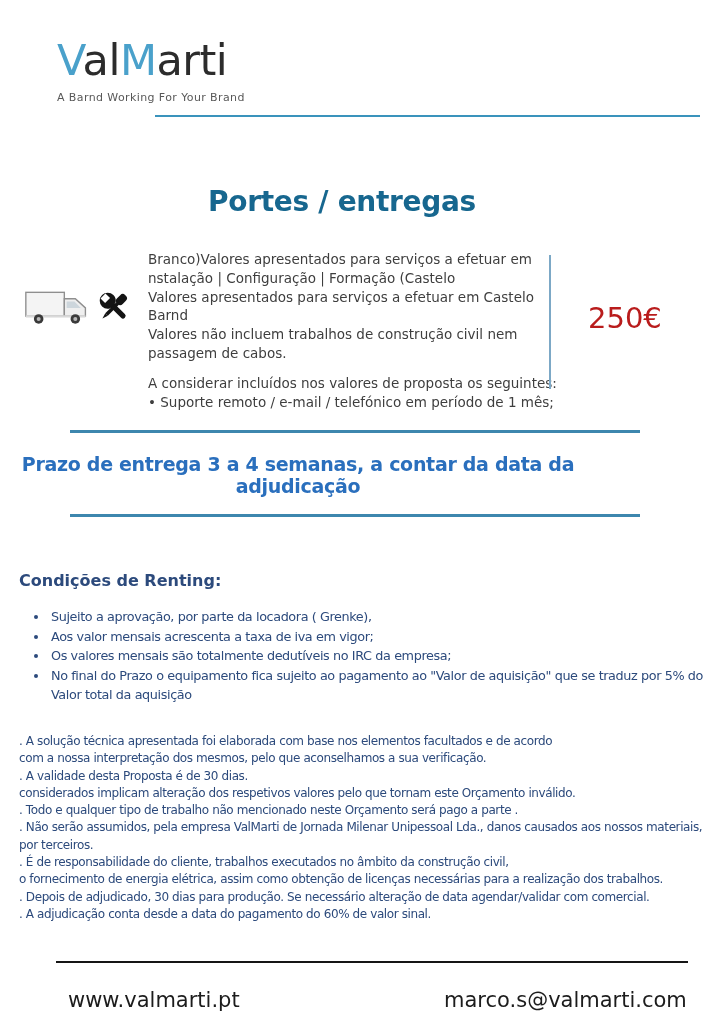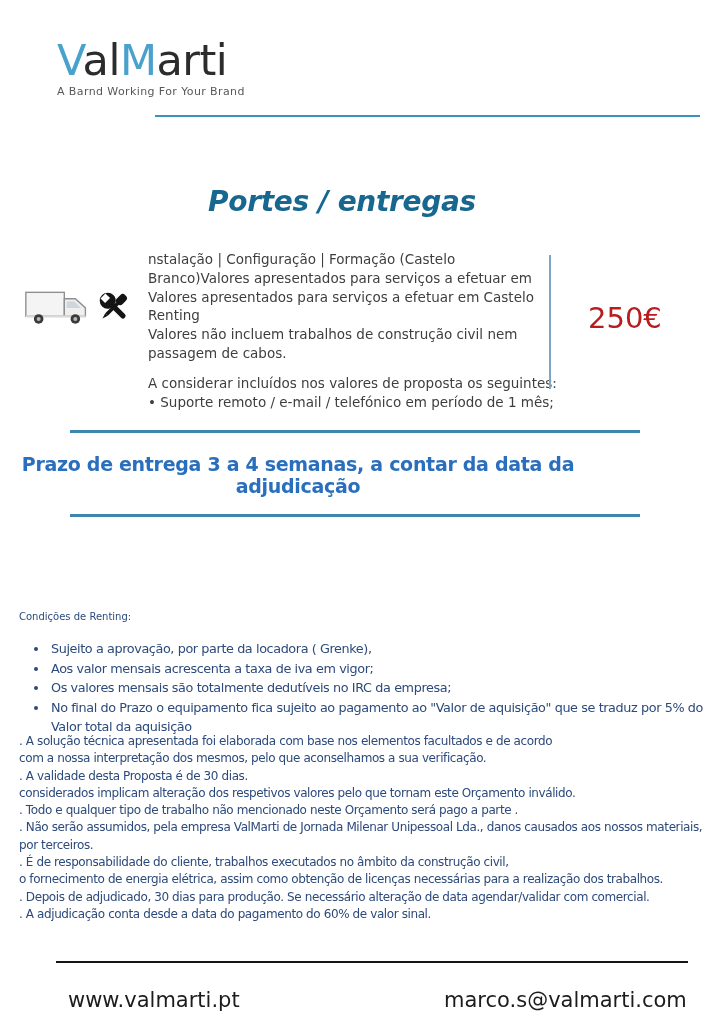--- a/index.html
+++ b/index.html
@@ -4,40 +4,40 @@
 <style>
   html,body{margin:0;padding:0;background:#ffffff;}
   .page{
     position:relative;width:724px;height:1024px;background:#ffffff;
     font-family:"DejaVu Sans","Liberation Sans",sans-serif;overflow:hidden;color:#3e3e3e;
   }
   
   .logo-block{position:absolute;left:57px;top:38px;}
   .logo{font-size:43px;line-height:1.05;color:#2c2c2c;letter-spacing:-0.5px;font-weight:500;}
   .lg-accent{color:#4aa1cb;}
-  .tagline{margin-top:2px;font-size:11px;letter-spacing:0.4px;color:#585858;}
+  .tagline{margin-top:8px;font-size:11px;letter-spacing:0.4px;color:#585858;}
   .header-rule{position:absolute;left:155px;top:115px;width:545px;height:2px;background:#3a93bc;}
   
   .title{position:absolute;left:0;top:185px;width:684px;margin:0;text-align:center;
-    font-size:28px;font-weight:bold;color:#17678f;letter-spacing:-0.3px;font-style:italic;}
+    font-size:28px;font-weight:bold;color:#17678f;letter-spacing:-0.3px;}
   
   .service-icons{position:absolute;left:24px;top:284px;display:flex;align-items:center;gap:5px;}
   .service-text{position:absolute;left:148px;top:250px;width:412px;font-size:13.5px;line-height:18.8px;color:#3e3e3e;}
   .includes{margin-top:11px;}
   .price-rule{position:absolute;left:549px;top:255px;width:2px;height:134px;background:#7ca8c6;}
   .price{position:absolute;left:588px;top:301px;font-size:29px;color:#b91c1c;}
   
   .rule{position:absolute;left:70px;width:570px;height:3px;background:#3d87ae;}
   .rule-top{top:430px;}
   .rule-bottom{top:514px;}
   .delivery-note{position:absolute;left:0;top:453px;width:596px;text-align:center;
     font-size:19px;font-weight:bold;color:#2a6fbd;letter-spacing:-0.3px;}
   
   .renting{position:absolute;left:19px;top:571px;width:700px;color:#2c4a7c;}
-  .sec-heading{font-weight:normal;font-size:10px;color:#2c4a7c;margin-top:40px;}
+  .sec-heading{font-weight:bold;font-size:16px;color:#2c4a7c;}
   .renting ul{margin:17px 0 0 0;padding-left:30px;font-size:12.8px;line-height:19.5px;letter-spacing:-0.4px;}
   .renting li{padding-left:2px;}
   
   .important{position:absolute;left:19px;top:722px;width:705px;color:#2c4a7c;}
   .imp-lines{margin-top:11px;font-size:12px;line-height:17.3px;letter-spacing:-0.4px;}
   .imp-line{white-space:nowrap;}
   
   .footer-rule{position:absolute;left:56px;top:961px;width:632px;height:2px;background:#151515;}
   .footer-website{position:absolute;left:68px;top:988px;font-size:21px;color:#1c1c1c;}
   .footer-email{position:absolute;left:444px;top:988px;font-size:21px;color:#1c1c1c;}
@@ -77,24 +77,24 @@
       </g>
       <g transform="rotate(-45 18 18)" fill="#141414">
         <rect x="15.5" y="13" width="5" height="19.5" rx="2.5"></rect>
         <path fill-rule="evenodd" d="M10.4 9.6 a7.6 7.6 0 0 1 15.2 0 a7.6 7.6 0 0 1 -4 6.7 l-7.2 0 a7.6 7.6 0 0 1 -4 -6.7 z M14.7 3.2 l0 6.2 6.6 0 0 -6.2 z"></path>
       </g>
     </svg>
   </div>
 
   <div class="service-text">
     <div class="desc">
+      <div class="desc-line">Branco)Valores apresentados para serviços a efetuar em</div>
       <div class="desc-line">nstalação | Configuração | Formação (Castelo</div>
-      <div class="desc-line">Branco)Valores apresentados para serviços a efetuar em</div>
       <div class="desc-line">Valores apresentados para serviços a efetuar em Castelo</div>
-      <div class="desc-line">Renting</div>
+      <div class="desc-line">Barnd</div>
       <div class="desc-line">Valores não incluem trabalhos de construção civil nem</div>
       <div class="desc-line">passagem de cabos.</div>
     </div>
     <div class="includes">
       <div class="desc-line">A considerar incluídos nos valores de proposta os seguintes:</div>
       <div class="desc-line">• Suporte remoto / e-mail / telefónico em período de 1 mês;</div>
     </div>
   </div>
 
   <div class="price-rule"></div>

